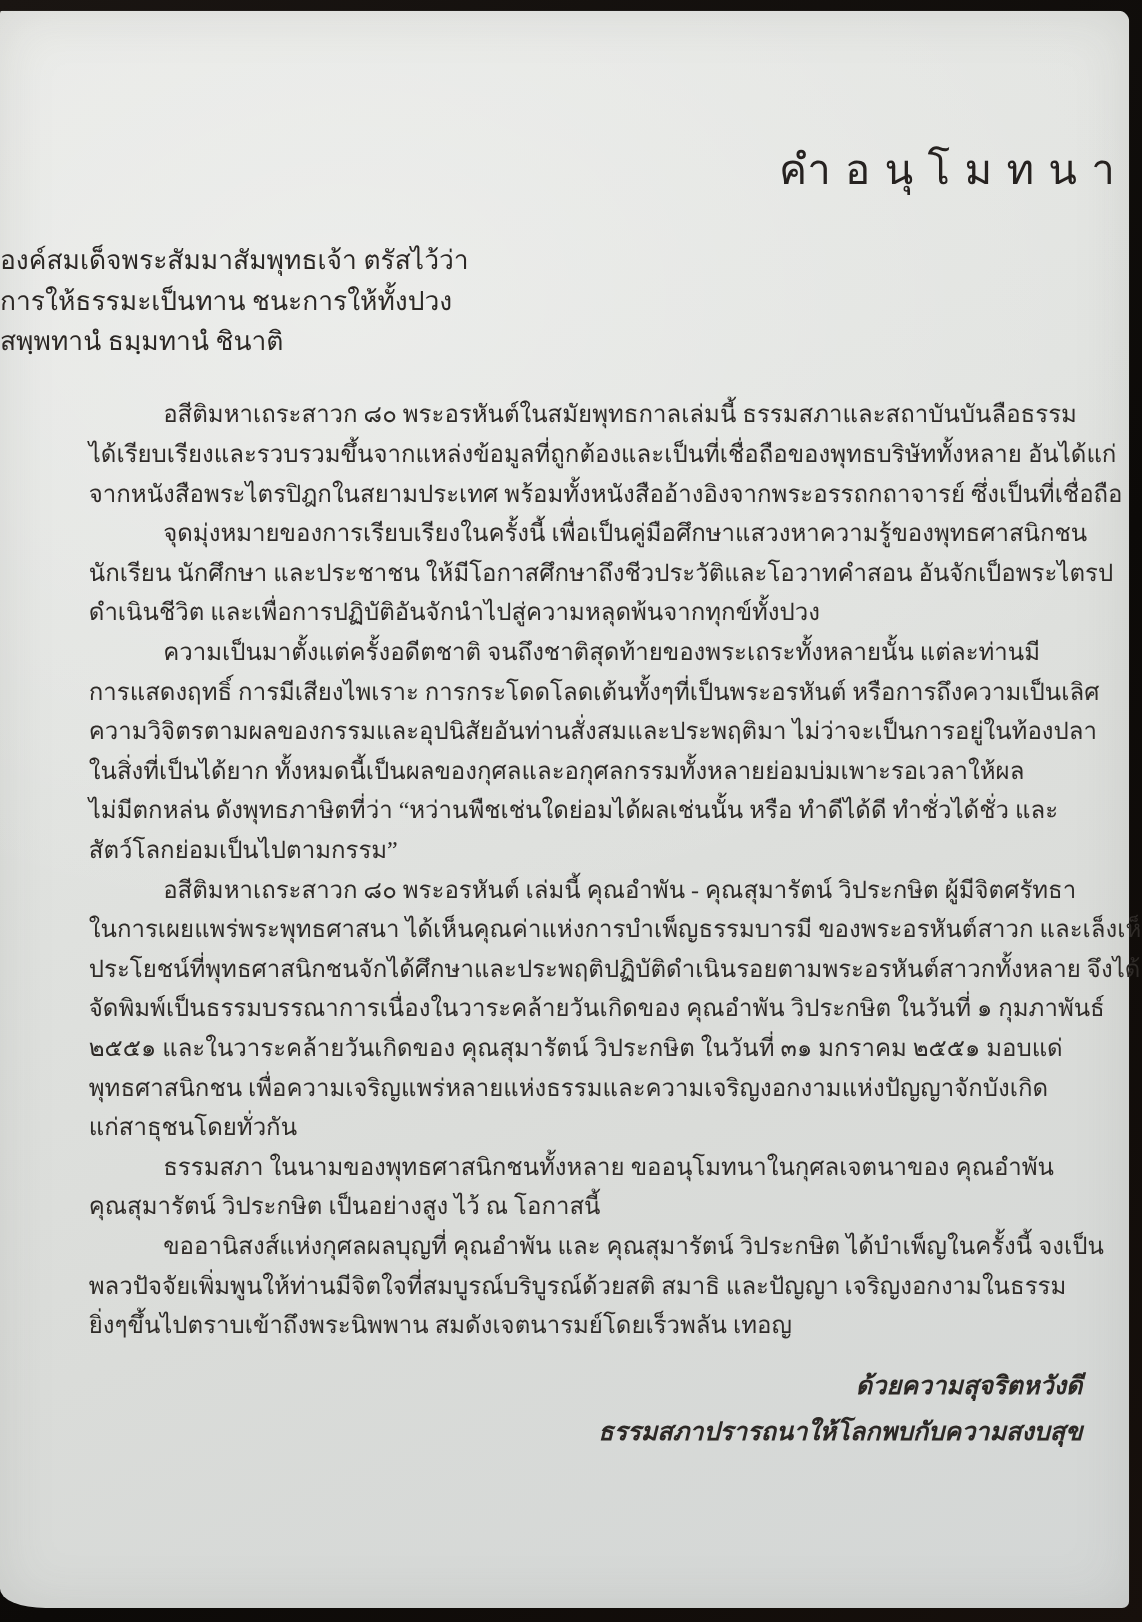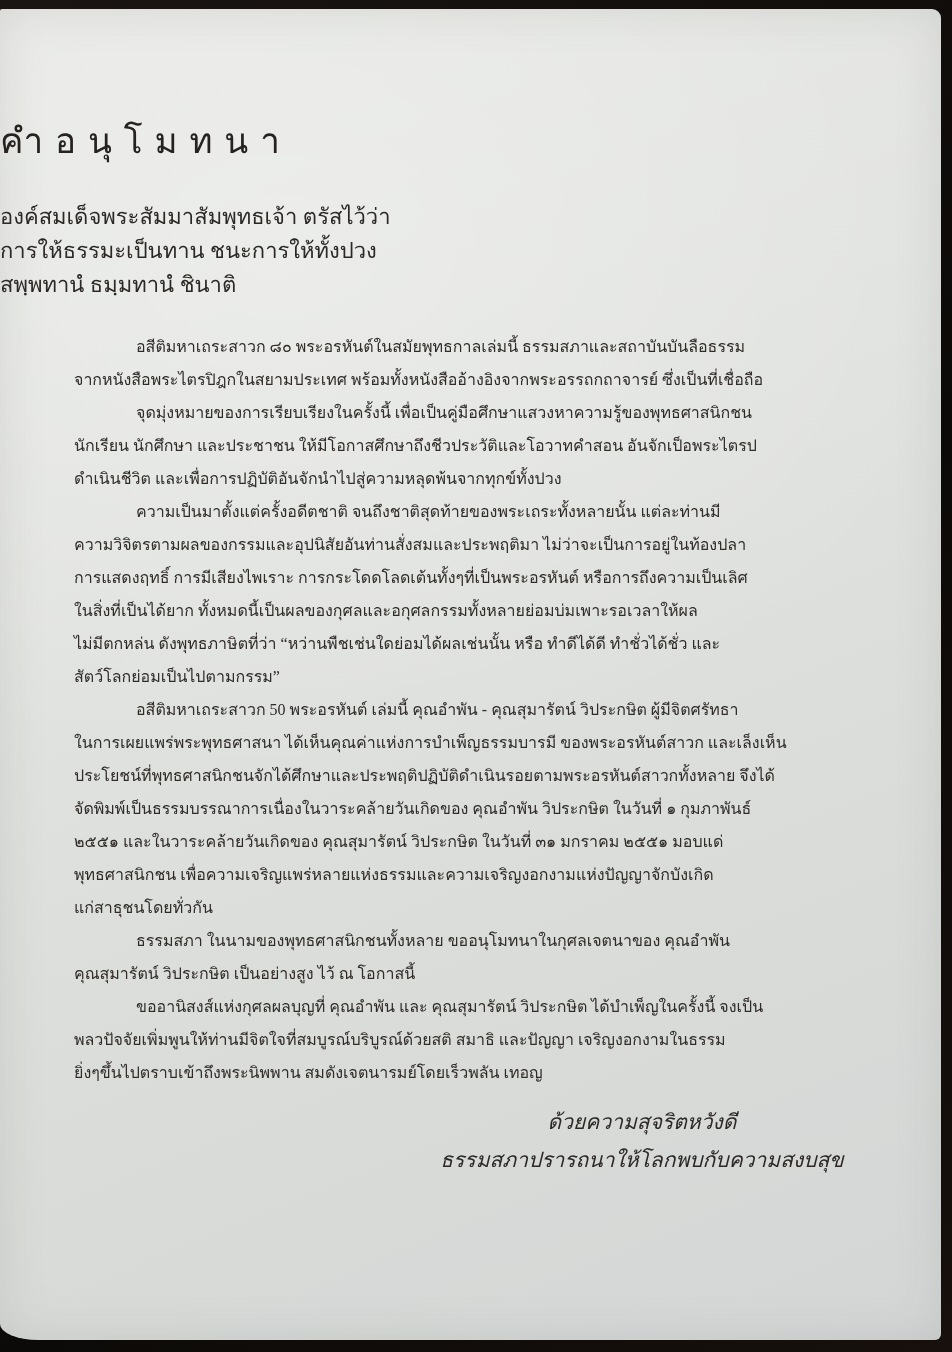--- a/index.html
+++ b/index.html
@@ -25,94 +25,96 @@
     height: 1331px;
     background:
       radial-gradient(ellipse 1200px 900px at 30% 18%, rgba(255,255,255,0.28), rgba(255,255,255,0) 60%),
       linear-gradient(158deg, #e8e9e6 0%, #e1e3e0 38%, #dadcd9 68%, #d3d6d5 100%);
     border-radius: 2px 9px 6px 38px / 2px 9px 6px 16px;
     box-shadow: inset 0 0 45px rgba(120,120,118,0.18);
     color: #2e2a27;
   }
   .page-title {
     margin-top: 104px;
-    text-align: left;
+    text-align: right;
     font-size: 35px;
     letter-spacing: 0.34em;
     color: #262220;
     white-space: nowrap;
   }
   .epigraph {
     margin-top: 32px;
     text-align: left;
     font-size: 22px;
     line-height: 34px;
     color: #2c2825;
   }
   .body-text {
     margin-top: 28px;
     padding-left: 74px;
     padding-right: 60px;
-    font-size: 16px;
+    font-size: 20px;
     line-height: 33px;
     color: #2f2b28;
   }
   .body-text .line {
     white-space: nowrap;
   }
   .body-text .line.first {
     padding-left: 62px;
   }
   .it {
   }
   .signoff {
     margin-top: 14px;
     margin-left: 382px;
     width: 520px;
-    text-align: center;
+    text-align: right;
     font-style: italic;
     font-size: 21px;
     line-height: 38px;
     color: #2c2825;
+    font-weight: bold;
   }
 </style>
 </head>
 <body>
 
 <div class="scan-frame">
   <div class="page">
 
     <div class="page-title">คำอนุโมทนา</div>
 
     <div class="epigraph">
       <div>องค์สมเด็จพระสัมมาสัมพุทธเจ้า ตรัสไว้ว่า</div>
       <div>การให้ธรรมะเป็นทาน ชนะการให้ทั้งปวง</div>
       <div>สพฺพทานํ ธมฺมทานํ ชินาติ</div>
     </div>
 
     <div class="body-text" id="paragraphs">
         <div>
           <div class="line first"><span>อสีติมหาเถระสาวก ๘๐ พระอรหันต์ในสมัยพุทธกาลเล่มนี้ ธรรมสภาและสถาบันบันลือธรรม</span></div>
+          <div class="line"><span>ได้เรียบเรียงและรวบรวมขึ้นจากแหล่งข้อมูลที่ถูกต้องและเป็นที่เชื่อถือของพุทธบริษัททั้งหลาย อันได้แก่</span></div>
           <div class="line"><span>จากหนังสือพระไตรปิฎกในสยามประเทศ พร้อมทั้งหนังสืออ้างอิงจากพระอรรถกถาจารย์ ซึ่งเป็นที่เชื่อถือ</span></div>
         </div>
         <div>
           <div class="line first"><span>จุดมุ่งหมายของการเรียบเรียงในครั้งนี้ เพื่อเป็นคู่มือศึกษาแสวงหาความรู้ของพุทธศาสนิกชน</span></div>
           <div class="line"><span>นักเรียน นักศึกษา และประชาชน ให้มีโอกาสศึกษาถึงชีวประวัติและโอวาทคำสอน อันจักเป็อพระไตรป</span></div>
           <div class="line"><span>ดำเนินชีวิต และเพื่อการปฏิบัติอันจักนำไปสู่ความหลุดพ้นจากทุกข์ทั้งปวง</span></div>
         </div>
         <div>
           <div class="line first"><span>ความเป็นมาตั้งแต่ครั้งอดีตชาติ  จนถึงชาติสุดท้ายของพระเถระทั้งหลายนั้น  แต่ละท่านมี</span></div>
+          <div class="line"><span>การแสดงฤทธิ์  การมีเสียงไพเราะ การกระโดดโลดเต้นทั้งๆที่เป็นพระอรหันต์ หรือการถึงความเป็นเลิศ</span></div>
           <div class="line"><span>ความวิจิตรตามผลของกรรมและอุปนิสัยอันท่านสั่งสมและประพฤติมา ไม่ว่าจะเป็นการอยู่ในท้องปลา</span></div>
-          <div class="line"><span>การแสดงฤทธิ์  การมีเสียงไพเราะ การกระโดดโลดเต้นทั้งๆที่เป็นพระอรหันต์ หรือการถึงความเป็นเลิศ</span></div>
           <div class="line"><span>ในสิ่งที่เป็นได้ยาก ทั้งหมดนี้เป็นผลของกุศลและอกุศลกรรมทั้งหลายย่อมบ่มเพาะรอเวลาให้ผล</span></div>
           <div class="line"><span>ไม่มีตกหล่น ดังพุทธภาษิตที่ว่า </span><span class="it">“หว่านพืชเช่นใดย่อมได้ผลเช่นนั้น  หรือ  ทำดีได้ดี ทำชั่วได้ชั่ว  และ</span></div>
           <div class="line"><span class="it">สัตว์โลกย่อมเป็นไปตามกรรม”</span></div>
         </div>
         <div>
-          <div class="line first"><span>อสีติมหาเถระสาวก 50 พระอรหันต์ เล่มนี้  คุณอำพัน - คุณสุมารัตน์ วิประกษิต  ผู้มีจิตศรัทธา</span></div>
+          <div class="line first"><span>อสีติมหาเถระสาวก ๘๐ พระอรหันต์ เล่มนี้  คุณอำพัน - คุณสุมารัตน์ วิประกษิต  ผู้มีจิตศรัทธา</span></div>
           <div class="line"><span>ในการเผยแพร่พระพุทธศาสนา ได้เห็นคุณค่าแห่งการบำเพ็ญธรรมบารมี ของพระอรหันต์สาวก และเล็งเห็น</span></div>
           <div class="line"><span>ประโยชน์ที่พุทธศาสนิกชนจักได้ศึกษาและประพฤติปฏิบัติดำเนินรอยตามพระอรหันต์สาวกทั้งหลาย จึงได้</span></div>
           <div class="line"><span>จัดพิมพ์เป็นธรรมบรรณาการเนื่องในวาระคล้ายวันเกิดของ คุณอำพัน วิประกษิต ในวันที่ ๑ กุมภาพันธ์</span></div>
           <div class="line"><span>๒๕๕๑ และในวาระคล้ายวันเกิดของ คุณสุมารัตน์ วิประกษิต ในวันที่ ๓๑ มกราคม ๒๕๕๑ มอบแด่</span></div>
           <div class="line"><span>พุทธศาสนิกชน เพื่อความเจริญแพร่หลายแห่งธรรมและความเจริญงอกงามแห่งปัญญาจักบังเกิด</span></div>
           <div class="line"><span>แก่สาธุชนโดยทั่วกัน</span></div>
         </div>
         <div>
           <div class="line first"><span>ธรรมสภา ในนามของพุทธศาสนิกชนทั้งหลาย ขออนุโมทนาในกุศลเจตนาของ คุณอำพัน</span></div>
           <div class="line"><span>คุณสุมารัตน์ วิประกษิต เป็นอย่างสูง ไว้ ณ โอกาสนี้</span></div>

